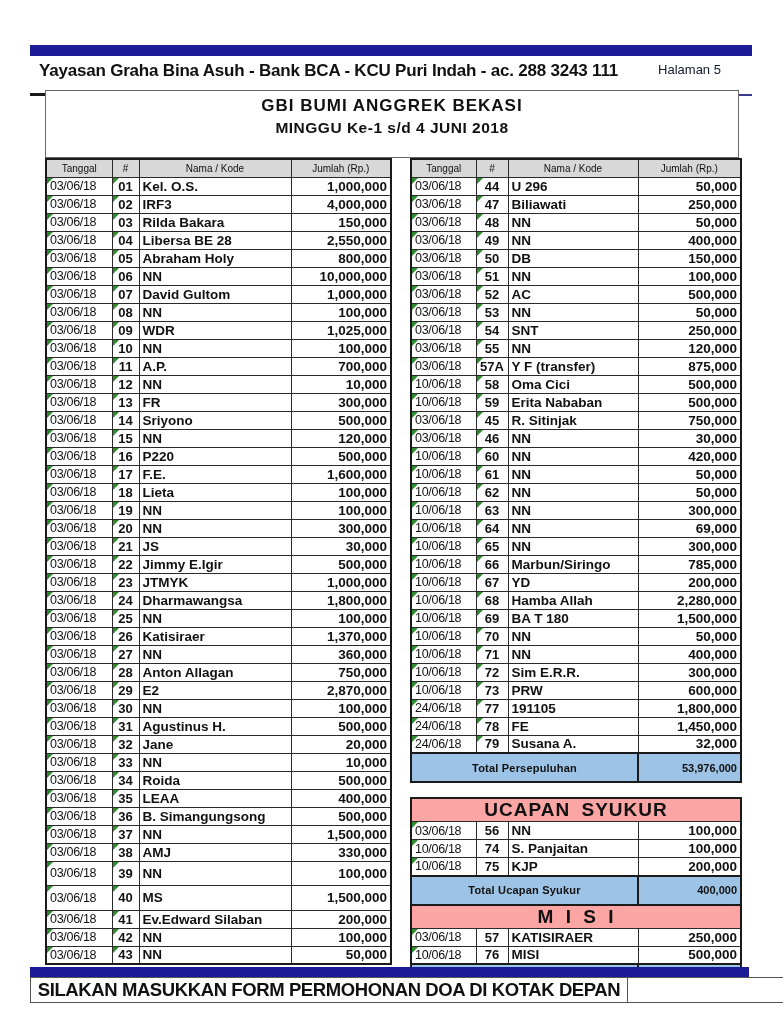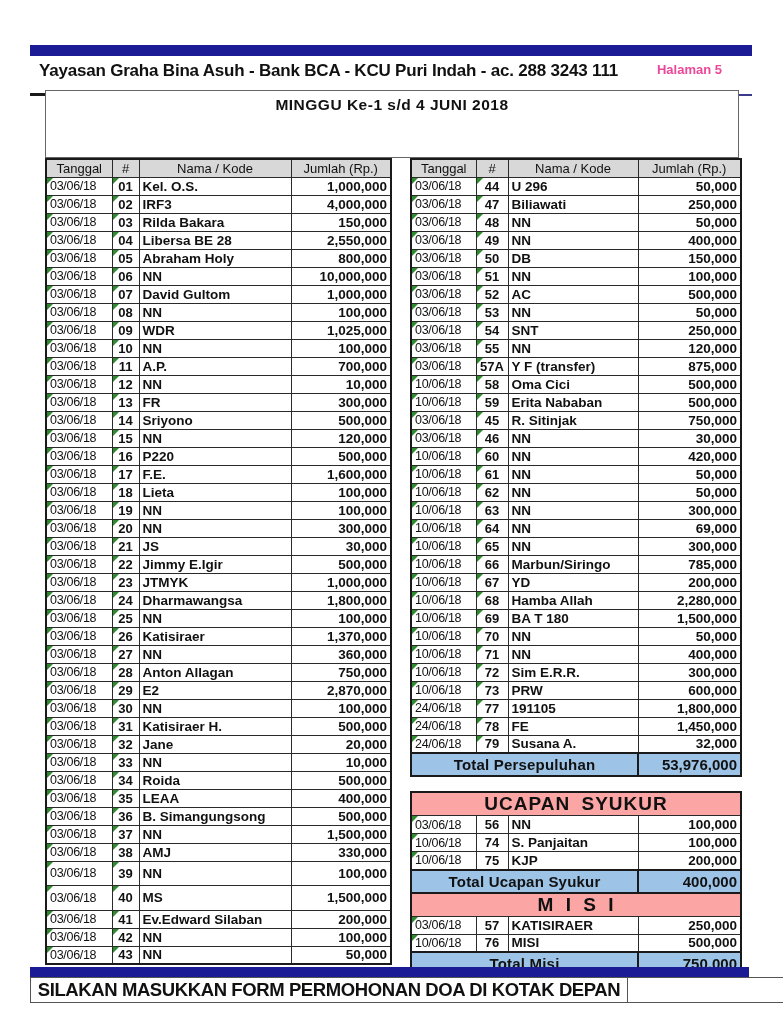--- a/index.html
+++ b/index.html
@@ -10,59 +10,59 @@
     overflow: hidden;
   }
   .top-bar { position: absolute; left: 30px; top: 45px; width: 722px; height: 11px; background: #1b1b96; }
   .page-header { position: absolute; left: 30px; top: 56px; width: 722px; height: 40px; display: flex; }
   .header-title {
     width: 597px; border-bottom: 3px solid #1a1a1a; text-align: center;
     font-weight: bold; font-size: 17px; line-height: 30px; letter-spacing: -0.2px; white-space: nowrap;
   }
   .page-number {
     flex: 1; border-bottom: 2px solid #3a3a8a; text-align: center;
-    font-size: 13px; line-height: 28px; color: #ec4899; font-weight: bold;
+    font-size: 13px; line-height: 28px; color: #0f172a;
   }
   .report { position: absolute; left: 45px; top: 90px; width: 694px; }
   .title-box {
     border: 1px solid #666; height: 68px; text-align: center; padding-top: 3px; background: #fff;
   }
   .title-1 { font-weight: bold; font-size: 17px; letter-spacing: 1px; line-height: 23px; }
   .title-2 { font-weight: bold; font-size: 15.5px; letter-spacing: 0.5px; line-height: 21px; }
   .title-3 { font-weight: bold; font-size: 15.5px; letter-spacing: 0.5px; line-height: 22px; }
   .tables { display: flex; align-items: flex-start; }
   table.data-table { border-collapse: collapse; table-layout: fixed; background: #fff; border: 2px solid #1a1a1a; }
   .left-table  { width: 345px; }
   .right-table, .ucapan-misi-table { width: 330px; }
   .right-col { margin-left: 18px; width: 331px; }
   .data-table td, .data-table th {
     border: 1px solid #2a2a2a; padding: 0 3px; overflow: hidden; white-space: nowrap; height: 18px;
   }
   .data-table th {
-    background: #d8d8d8; font-weight: normal; font-size: 13px; text-align: center; height: 18px;
+    background: #d8d8d8; font-weight: normal; font-size: 10px; text-align: center; height: 18px;
   }
   .left-table col:nth-child(1){ width: 66px; }  .left-table col:nth-child(2){ width: 27px; }
   .left-table col:nth-child(3){ width: 152px; } .left-table col:nth-child(4){ width: 100px; }
   .right-table col:nth-child(1), .ucapan-misi-table col:nth-child(1){ width: 65px; }
   .right-table col:nth-child(2), .ucapan-misi-table col:nth-child(2){ width: 32px; }
   .right-table col:nth-child(3), .ucapan-misi-table col:nth-child(3){ width: 130px; }
   .right-table col:nth-child(4), .ucapan-misi-table col:nth-child(4){ width: 103px; }
   td.c-date { font-size: 12.5px; letter-spacing: -0.3px; position: relative; }
   td.c-num  { font-size: 13px; font-weight: bold; text-align: center; position: relative; }
   td.c-name { font-size: 13.5px; font-weight: bold; }
   td.c-amount { font-size: 13.5px; font-weight: bold; text-align: right; }
   .tri {
     position: absolute; top: 0; left: 0; width: 0; height: 0;
     border-top: 6px solid #2e8b2e; border-right: 6px solid transparent;
   }
   .left-table tbody tr:nth-child(39) td { height: 24px; }
   .left-table tbody tr:nth-child(40) td { height: 25px; }
   tr.total-row td {
-    background: #9dc3e6; border: 2px solid #1a1a1a; height: 23px;
-    font-weight: bold; font-size: 15px;
+    background: #9dc3e6; border: 2px solid #1a1a1a; height: 29px;
+    font-weight: bold; font-size: 11px;
   }
   td.total-label { text-align: center; letter-spacing: 0.2px; }
   td.total-value { text-align: right; font-size: 15px; }
   tr.section-row td {
     text-align: center; font-weight: bold; font-size: 19px; height: 21px;
     letter-spacing: 1px; word-spacing: 5px; background: #fca5a5;
   }
   .gap { height: 14px; }
   .bottom-bar { position: absolute; left: 30px; top: 967px; width: 719px; height: 10px; background: #1b1b96; }
   .footer-box { position: absolute; left: 30px; top: 977px; width: 781px; height: 26px; border: 1px solid #555; display: flex; background: #fff; }
@@ -79,20 +79,21 @@
 
   <div class="top-bar"></div>
 
   <div class="page-header">
     <div class="header-title">Yayasan Graha Bina Asuh - Bank BCA -  KCU Puri Indah - ac. 288 3243 111</div>
     <div class="page-number">Halaman 5</div>
   </div>
 
   <div class="report">
     <div class="title-box">
+      <div class="title-1">GBI BUMI ANGGREK BEKASI</div>
       <div class="title-2">MINGGU Ke-1 s/d 4 JUNI 2018</div>
     </div>
 
     <div class="tables">
 
       <table class="data-table left-table">
         <colgroup>
             <col>
             <col>
             <col>
@@ -283,21 +284,21 @@
             </tr>
             <tr>
               <td class="c-date"><span class="tri"></span>03/06/18</td>
               <td class="c-num"><span class="tri"></span>30</td>
               <td class="c-name">NN</td>
               <td class="c-amount">100,000</td>
             </tr>
             <tr>
               <td class="c-date"><span class="tri"></span>03/06/18</td>
               <td class="c-num"><span class="tri"></span>31</td>
-              <td class="c-name">Katisiraer  H.</td>
+              <td class="c-name">Agustinus  H.</td>
               <td class="c-amount">500,000</td>
             </tr>
             <tr>
               <td class="c-date"><span class="tri"></span>03/06/18</td>
               <td class="c-num"><span class="tri"></span>32</td>
               <td class="c-name">Jane</td>
               <td class="c-amount">20,000</td>
             </tr>
             <tr>
               <td class="c-date"><span class="tri"></span>03/06/18</td>

